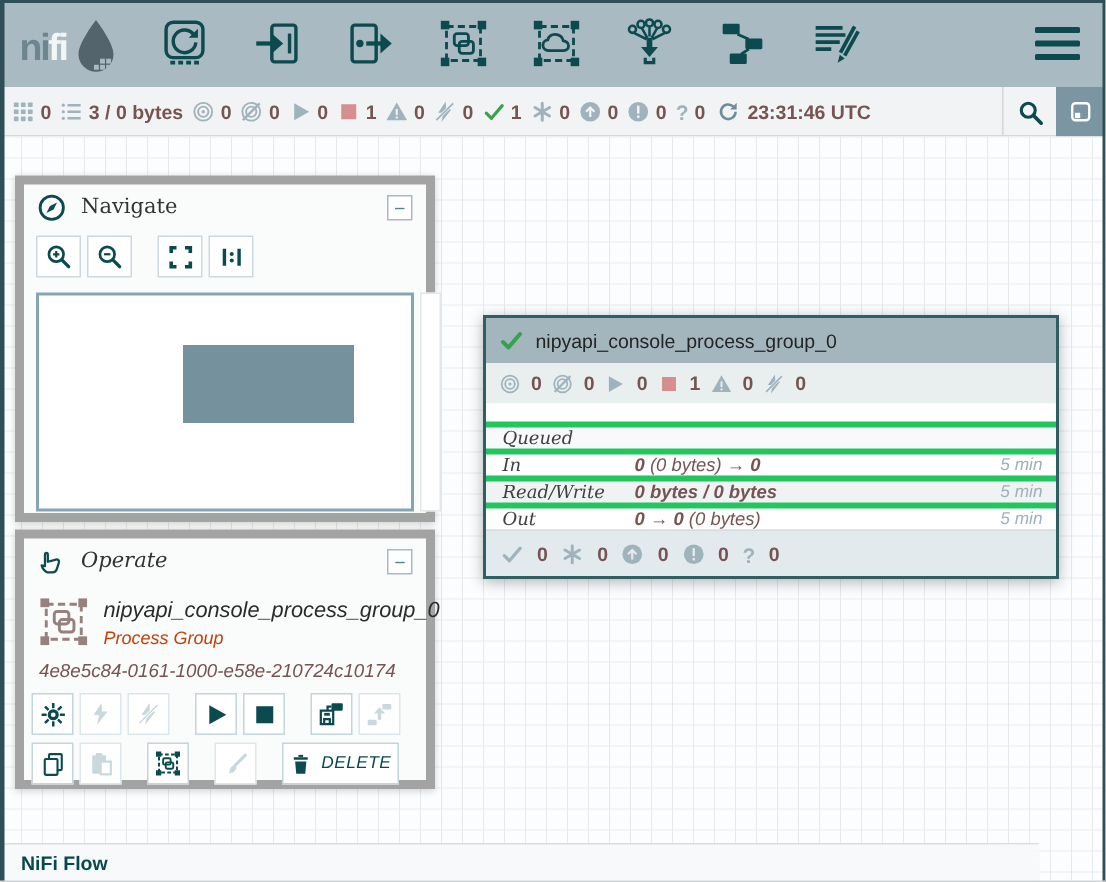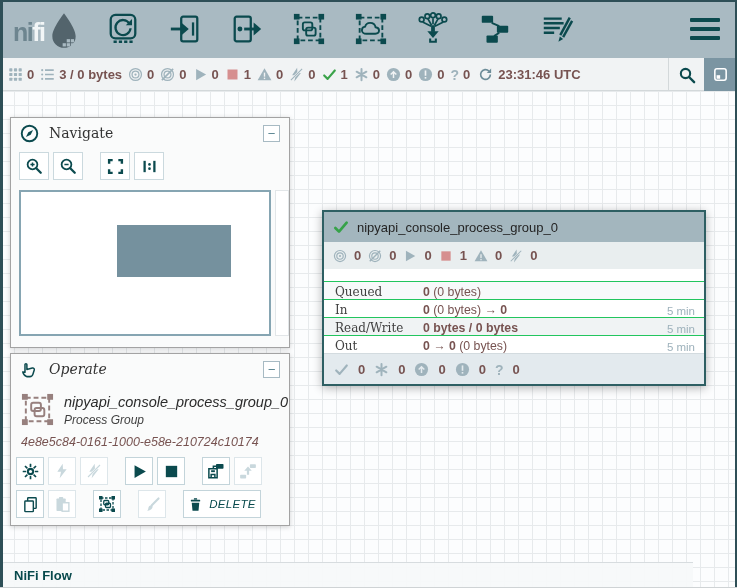--- a/index.html
+++ b/index.html
@@ -39,61 +39,61 @@
   .page-btn{position:absolute;right:0;top:0;width:33px;height:33px;background:#7b95a2;color:#fff;
             display:flex;align-items:center;justify-content:center;cursor:pointer;}
 
   
   .canvas{position:absolute;top:91px;left:0;width:737px;height:497px;background-color:#fcfdfe;
           background-image:linear-gradient(#e7eaec 1px,transparent 1px),
                            linear-gradient(90deg,#e7eaec 1px,transparent 1px);
           background-size:14px 14px;}
 
   
-  .panel{position:absolute;left:10px;width:280px;background:#fafbfb;border:1px solid #a3a3a3;
+  .panel{position:absolute;left:10px;width:280px;background:#fafbfb;border:6px solid #a3a3a3;
          box-shadow:0 1px 5px rgba(0,0,0,.18);box-sizing:border-box;z-index:10;}
   .nav-panel{top:117px;height:231px;}
   .op-panel{top:353px;height:173px;font-style:italic;}
   .panel-header{height:30px;display:flex;align-items:center;padding:0 9px;gap:10px;}
   .panel-title{font-family:"DejaVu Serif",serif;font-size:14px;color:#333;}
   .panel-ic{color:#0b4a4e;}
   .collapse-btn{margin-left:auto;width:17px;height:17px;border:1px solid #a7bac3;background:#fff;
                 color:#55828f;display:flex;align-items:center;justify-content:center;cursor:pointer;
                 font-size:13px;line-height:1;box-sizing:border-box;}
   .nav-tools{display:flex;gap:4px;padding:4px 8px 0 8px;}
   .tool-btn{width:30px;height:28px;background:#fff;border:1px solid #cbd9de;color:#0b4a4e;
             display:flex;align-items:center;justify-content:center;cursor:pointer;box-sizing:border-box;}
   .grp-gap{margin-left:13px;}
   .minimap{position:absolute;left:8px;top:72px;width:252px;height:146px;background:#fff;
            border:2px solid #86a5b2;box-sizing:border-box;cursor:pointer;}
   .mini-rect{position:absolute;left:96px;top:33px;width:114px;height:52px;background:#75919e;}
   .mini-strip{position:absolute;left:264px;top:72px;width:14px;height:146px;background:#fff;border:1px solid #e2e6e8;box-sizing:border-box;}
 
   .op-icon{position:absolute;left:9px;top:38px;color:#97807e;}
   .op-name{position:absolute;left:53px;top:40px;font-size:14.5px;color:#2b2b2b;white-space:nowrap;}
-  .op-type{position:absolute;left:53px;top:59px;font-size:12px;color:#404040;}
+  .op-type{position:absolute;left:53px;top:59px;font-size:12px;color:#c2410c;}
   .op-id{position:absolute;left:10px;top:81px;font-size:12.5px;color:#775351;white-space:nowrap;}
   .op-row{position:absolute;left:5px;display:flex;gap:4px;align-items:center;}
   .op-row1{top:103px;} .op-row2{top:136px;text-align:center;}
   .op-btn{width:28px;height:28px;background:#fff;border:1px solid #c3d4da;color:#0b4a4e;
           display:flex;align-items:center;justify-content:center;cursor:pointer;box-sizing:border-box;}
   .op-btn.disabled{color:#c9d8dd;border-color:#dde6ea;cursor:default;}
   .delete-btn{width:78px;height:28px;background:#fff;border:1px solid #c3d4da;color:#0b4a4e;
               display:flex;align-items:center;justify-content:center;gap:6px;cursor:pointer;box-sizing:border-box;}
   .delete-label{font-size:11.5px;color:#07494c;letter-spacing:.3px;}
 
   
   .pg{position:absolute;left:322px;top:210px;width:384px;height:176px;background:#fff;
       border:2px solid #2e5f63;box-shadow:0 2px 9px rgba(0,0,0,.3);box-sizing:border-box;cursor:pointer;z-index:5;}
   .pg-header{height:30px;background:#a3b6be;display:flex;align-items:center;padding:0 9px;gap:8px;}
   .pg-title{font-size:13px;color:#242424;white-space:nowrap;}
   .pg-counts{height:27px;background:#e9eeef;display:flex;align-items:center;padding:0 9px;gap:7px;}
   .pg-counts .ic{width:14px;height:14px;color:#9fb3bc;}
   .pg-gap{height:12px;background:#fff;}
-  .pg-row{height:18px;display:flex;align-items:flex-end;border-top:1px solid #22c55e;box-sizing:border-box;}
+  .pg-row{height:18px;display:flex;align-items:center;border-top:4px solid #22c55e;box-sizing:border-box;font-style:italic;}
   .pg-row.shade{background:#f0f3f4;}
   .pg-row.shade-light{background:#f7f9fa;}
   .pg-row-label{width:88px;padding-left:11px;font-family:"DejaVu Serif",serif;font-size:12px;color:#404040;}
   .pg-row-val{flex:1;font-size:12.3px;color:#775351;white-space:nowrap;}
   .pg-row-val b{font-weight:700;}
   .pg-row-win{width:46px;text-align:right;padding-right:9px;font-size:11.5px;color:#9db1bb;}
   .pg-versioned{height:31px;background:#e3eaee;border-top:1px solid #d3dbdf;display:flex;align-items:center;
                 gap:9px;padding:0 10px;box-sizing:border-box;}
   .pg-versioned .ic{width:15px;height:15px;color:#9fb3bc;}
 
@@ -440,21 +440,20 @@
             <line x1="3" y1="21" x2="21" y2="3" stroke="currentColor" stroke-width="1.8"></line>
           </svg>
         </span>
       <span class="cnt">0</span>
     </div>
 
     <div class="pg-gap"></div>
 
     <div class="pg-row shade-light">
       <span class="pg-row-label">Queued</span>
-      <span class="pg-row-val"><b>0</b><span> (0 bytes)</span><b></b><span></span></span>
       <span class="pg-row-win"></span>
     </div>
     <div class="pg-row">
       <span class="pg-row-label">In</span>
       <span class="pg-row-val"><b>0</b><span> (0 bytes) → </span><b>0</b><span></span></span>
       <span class="pg-row-win">5 min</span>
     </div>
     <div class="pg-row shade">
       <span class="pg-row-label">Read/Write</span>
       <span class="pg-row-val"><b>0 bytes / 0 bytes</b><span></span><b></b><span></span></span>

